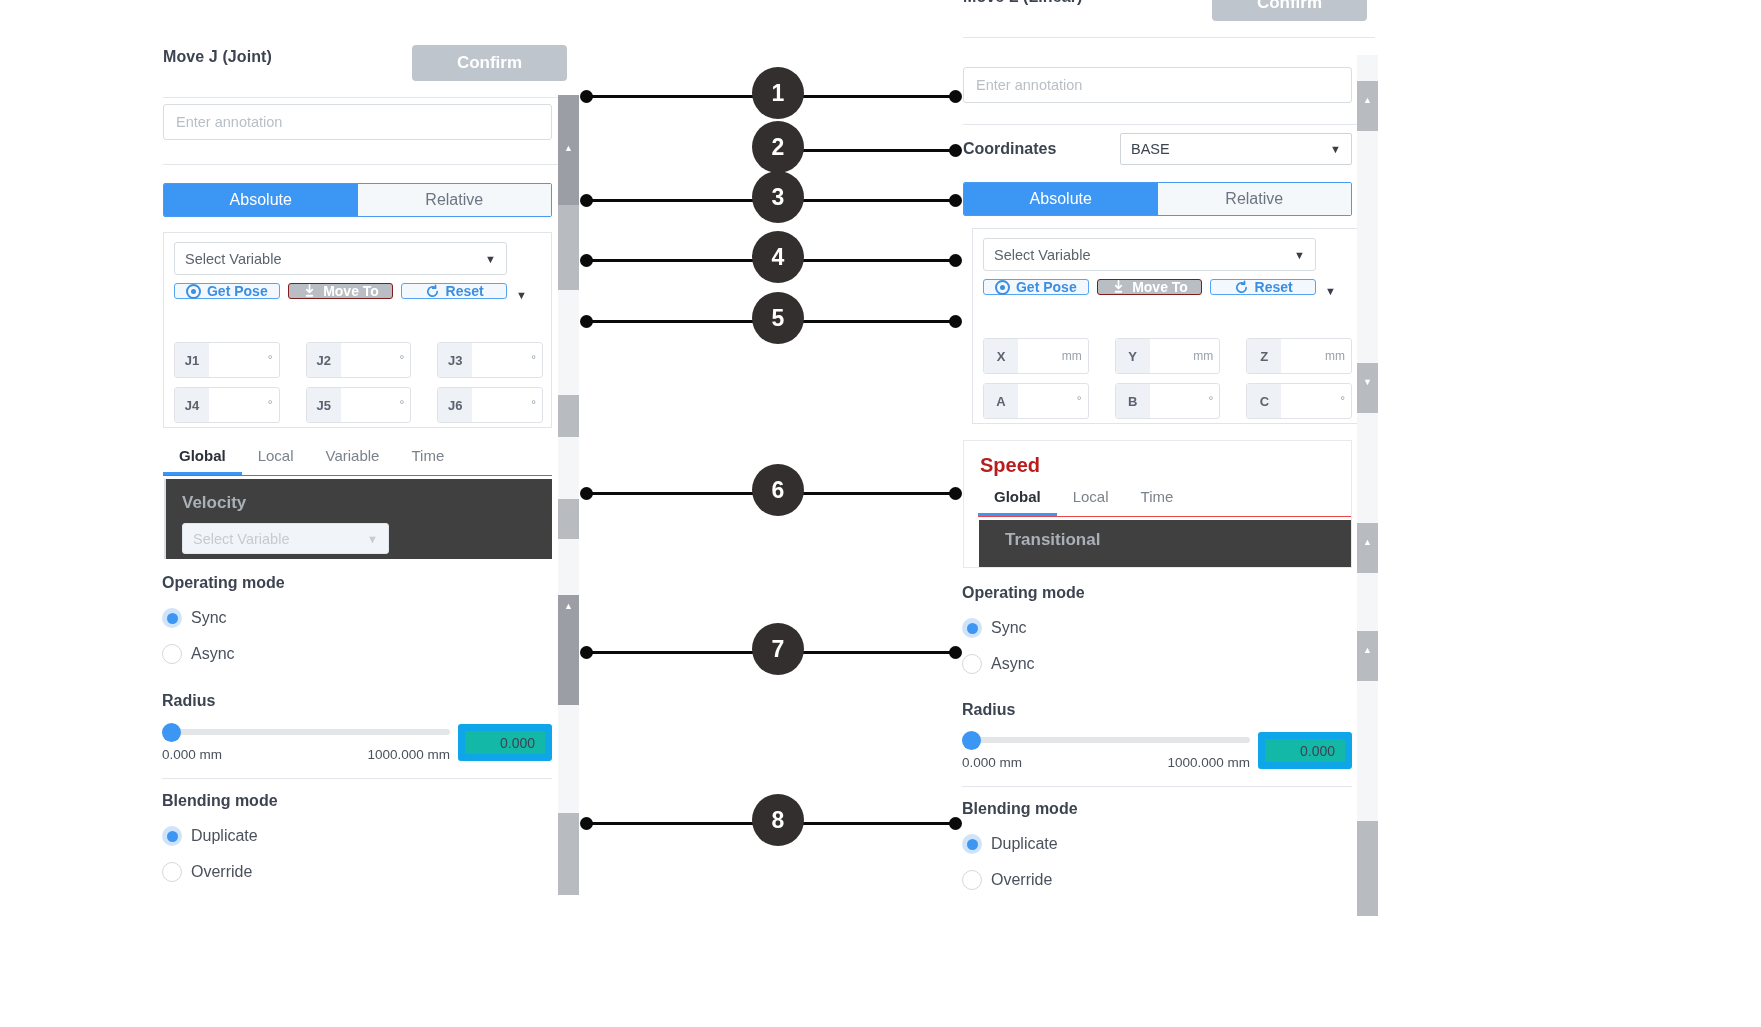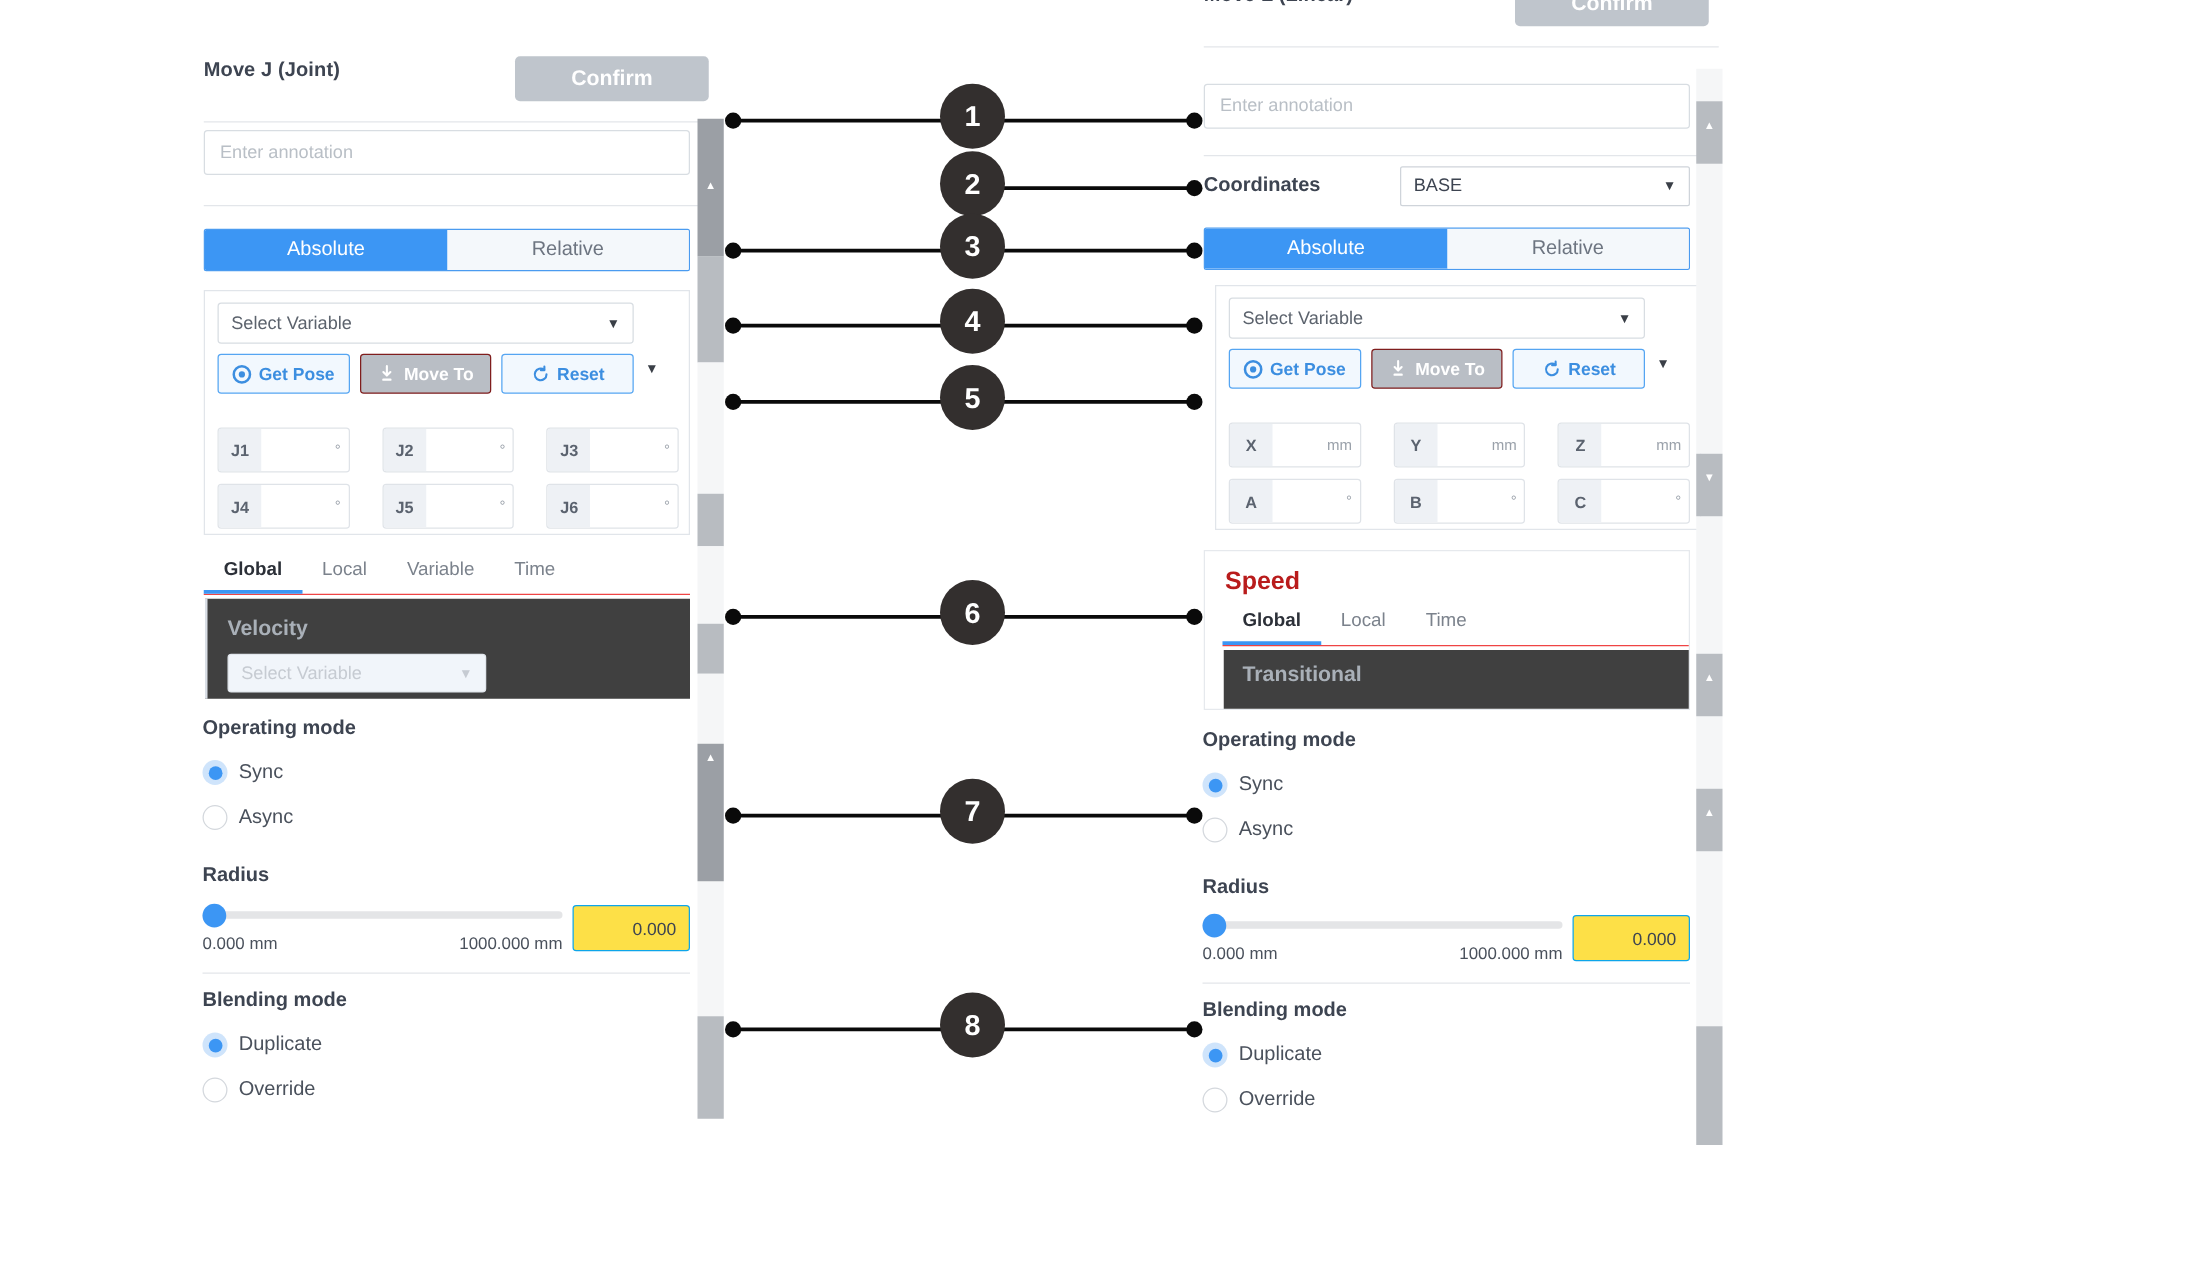--- a/index.html
+++ b/index.html
@@ -27,21 +27,21 @@
   .seg .on  { background:#3c96f4; color:#fff; }
   .seg .off { background:#f4f8fb; color:#6d7581; }
 
   
   .varbox { border:1px solid #e1e5ea; background:#fff; }
   .select-var { height:33px; border:1px solid #d8dde2; background:#fff; border-radius:3px;
      display:flex; align-items:center; padding:0 10px; font-size:14.5px; color:#5c636d;
      justify-content:space-between; }
   .caret { font-size:11px; color:#3a3f47; }
   .btnrow { display:flex; gap:8px; margin-top:8px; }
-  .gbtn { height:32px; border-radius:3px; display:flex; align-items:center;
+  .gbtn { height:16px; border-radius:3px; display:flex; align-items:center;
      justify-content:center; gap:6px; font-size:14px; font-weight:bold; flex:1; }
   .gbtn.blue { border:1px solid #55a5f2; background:#f2f8fe; color:#3c8ee0; }
   .gbtn.grey { background:#b9bec5; color:#ffffff; border:1px solid #7f1d1d; }
   .radio-ico { width:15px; height:15px; border-radius:50%; border:2px solid #3c8ee0;
      display:inline-block; position:relative; }
   .radio-ico::after { content:""; position:absolute; inset:3px; border-radius:50%;
      background:#3c8ee0; }
   .dl-ico, .rs-ico { width:15px; height:15px; display:inline-block; }
 
   
@@ -72,21 +72,21 @@
   .rr.off { background:#fff; border:1px solid #d4d8dd; }
 
   
   .slider-wrap { position:relative; height:12px; }
   .strack { position:absolute; left:0; right:0; top:3px; height:6px; background:#e4e5e7;
      border-radius:3px; }
   .sknob { position:absolute; left:0; top:-3px; width:19px; height:19px; border-radius:50%;
      background:#3c96f4; }
   .srange { display:flex; justify-content:space-between; font-size:13.5px; color:#4a515c;
      margin-top:5px; }
-  .snum { border:1px solid #0ea5e9; border-radius:3px; background:#fde047;
+  .snum { border:7px solid #0ea5e9; border-radius:3px; background:#14b8a6;
      display:flex; align-items:center; justify-content:flex-end; padding-right:10px;
      font-size:14px; color:#3d4451; }
 
   
   .coord-row { display:flex; align-items:center; justify-content:space-between; }
   .coord-sel { width:232px; height:32px; border:1px solid #cfd4da; background:#fff;
      border-radius:2px; display:flex; align-items:center; justify-content:space-between;
      padding:0 10px; font-size:14.5px; color:#3d4451; }
 
   
@@ -350,21 +350,21 @@
     </div>
 
     <div class="speed-card" style="position:absolute; left:23px; top:464px; width:389px; height:128px; overflow:hidden;">
       <div class="speed-ttl" style="position:absolute; left:16px; top:13px;">Speed</div>
       <div class="tabs" style="position:absolute; left:14px; top:40px; width:375px;">
         <div class="on">Global</div>
         <div>Local</div>
         <div>Time</div>
       </div>
       <div class="tabpane" style="position:absolute; left:15px; top:79px; width:374px; height:49px;">
-        <div class="ttl" style="position:absolute; left:15px; top:10px;">Transitional</div>
+        <div class="ttl" style="position:absolute; left:26px; top:10px;">Transitional</div>
       </div>
     </div>
 
     <div class="sect-h" style="position:absolute; left:22px; top:608px;">Operating mode</div>
     <div class="rrow" style="position:absolute; left:22px; top:642px;">
       <span class="rr">
           <i></i>
         </span>
       <span>Sync</span>
     </div>

